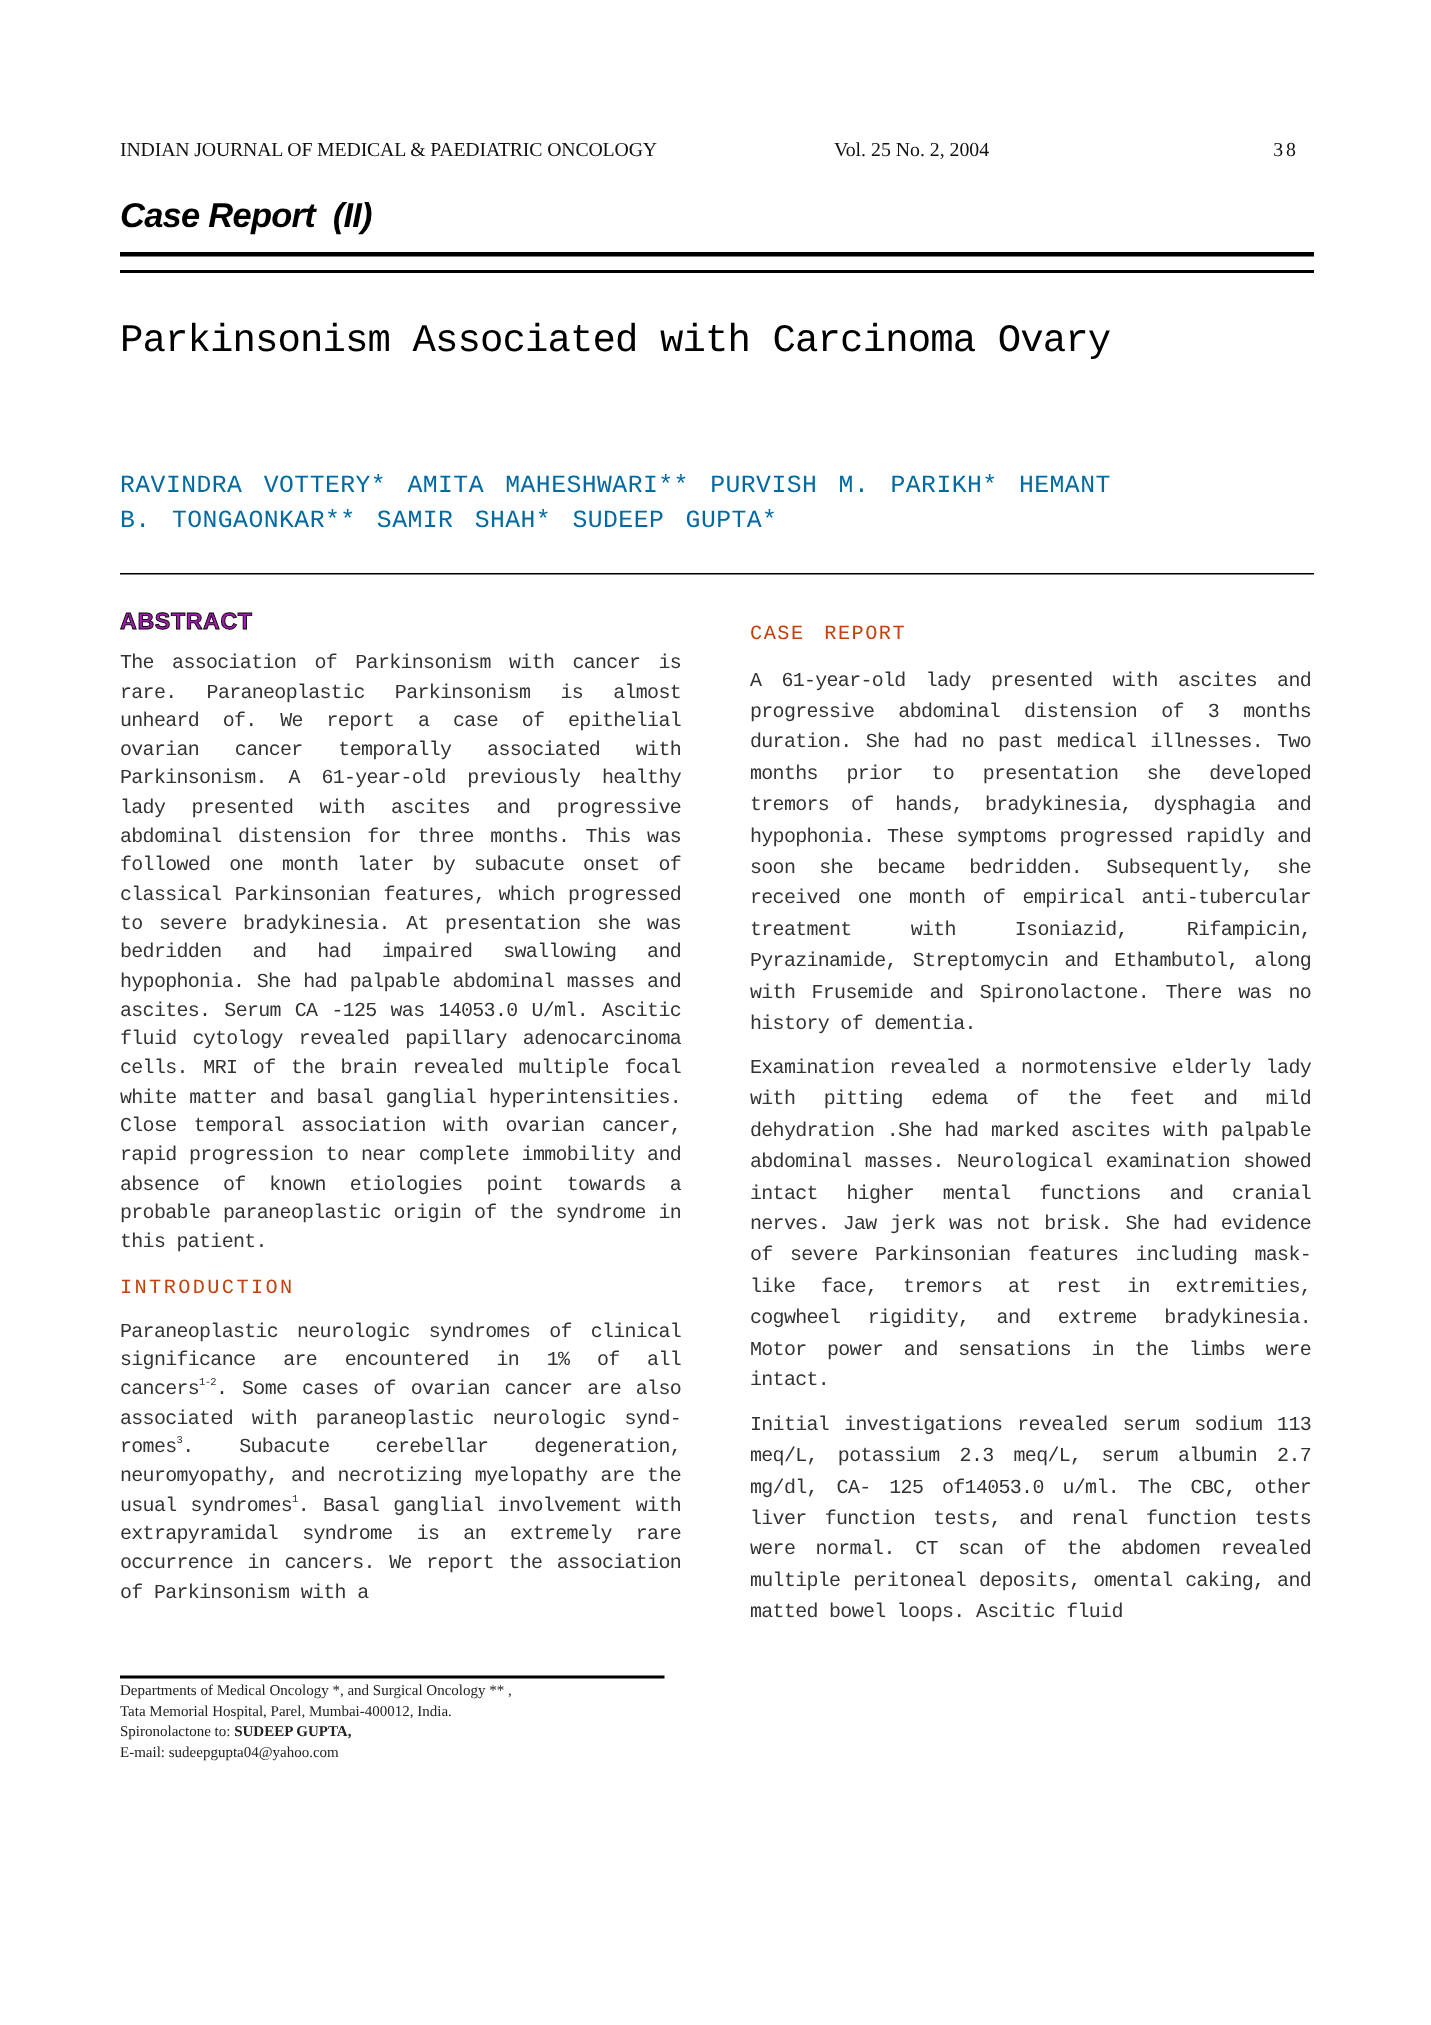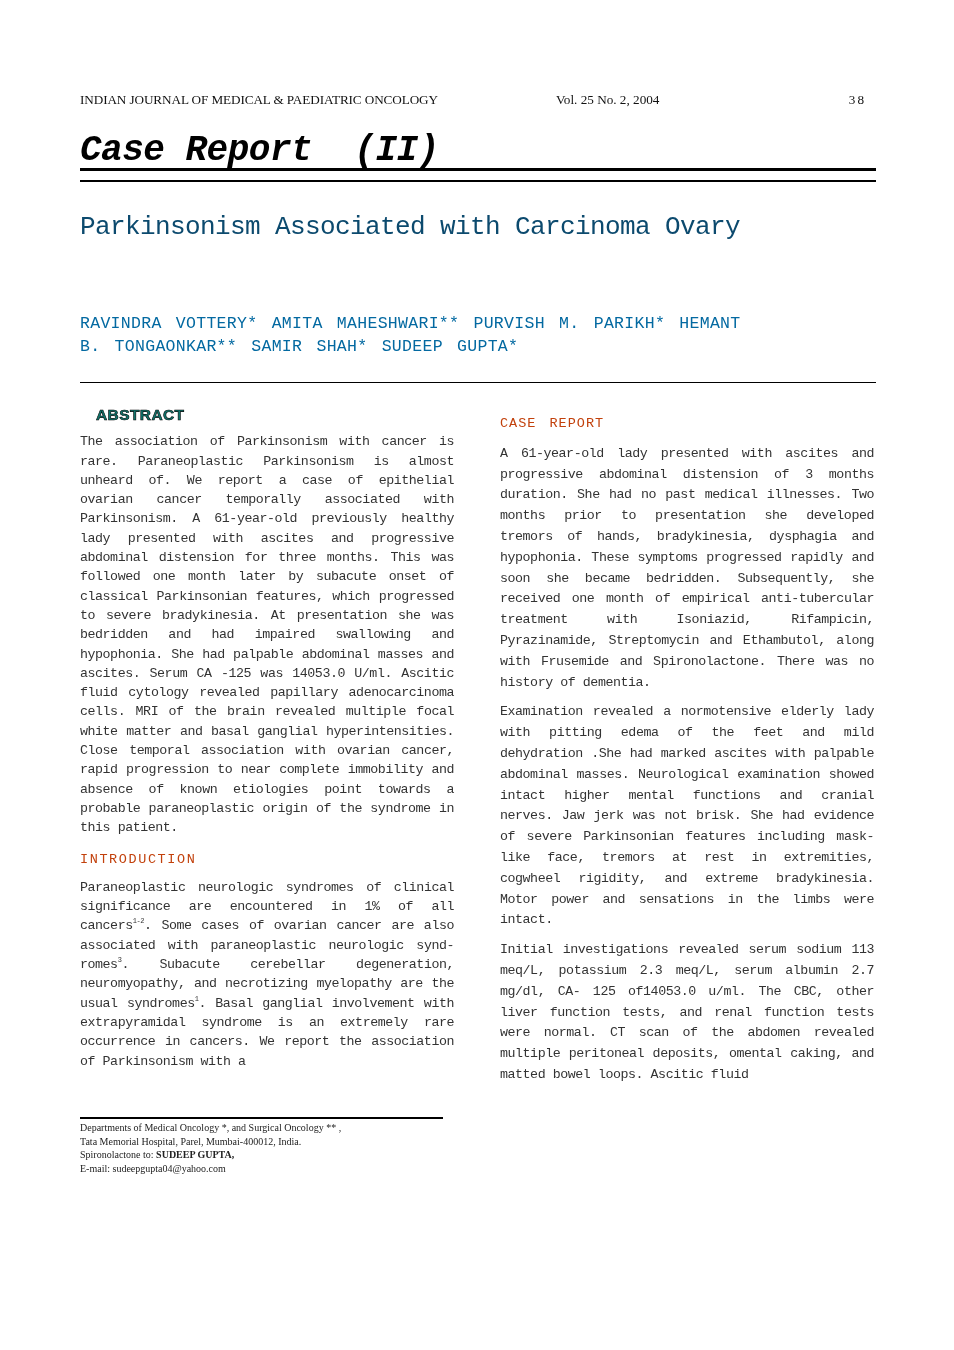--- a/index.html
+++ b/index.html
@@ -3,36 +3,36 @@
 <meta charset="utf-8">
 <style>
   html, body { margin: 0; padding: 0; background: #ffffff; }
   body { width: 954px; height: 1350px; position: relative; overflow: hidden; color: #1a1a1a; }
   .running-head { position: absolute; top: 92px; left: 80px; width: 786px; height: 18px;
     font-family: "Liberation Serif", serif; font-size: 13.2px; color: #111; }
   .running-head .journal { position: absolute; left: 0; top: 0; letter-spacing: -0.1px; }
   .running-head .volume { position: absolute; left: 476px; top: 0; }
   .running-head .page-num { position: absolute; right: 0; top: 0; letter-spacing: 2px; text-align: right; }
   .section-label { position: absolute; top: 130px; left: 80px;
-    font-family: Liberation Mono, monospace; font-size: 36px; font-weight: bold; font-style: italic;
+    font-family: Liberation Sans, sans-serif; font-size: 23px; font-weight: bold; font-style: italic;
     color: #000; letter-spacing: -0.5px; white-space: pre; }
   .rule-thick { position: absolute; left: 80px; width: 796px; height: 3px; background: #000; top: 168px; }
   .rule-thin { position: absolute; left: 80px; width: 796px; height: 2px; background: #000; top: 180px; }
   .title { position: absolute; top: 212px; left: 80px; font-family: "Liberation Mono", monospace;
-    font-size: 26px; color: #0c4a6e; letter-spacing: -0.6px; }
+    font-size: 26px; color: #000000; letter-spacing: -0.6px; }
   .authors { position: absolute; top: 312px; left: 80px; width: 800px; font-family: "Liberation Mono", monospace;
     font-size: 16.5px; line-height: 23px; color: #0369a1; word-spacing: 4px; letter-spacing: 0.3px; }
   .rule-mid { position: absolute; left: 80px; width: 796px; height: 1px; background: #000; top: 382px; }
   .col { position: absolute; width: 374px; font-family: "Liberation Mono", monospace; font-size: 13.3px;
     line-height: 19.3px; color: #333; }
   .col-left { left: 80px; top: 405px; }
   .col-right { left: 500px; top: 405px; line-height: 20.8px; }
   .col p { margin: 0; text-align: justify; text-align-last: left; letter-spacing: -0.45px; }
   .abstract-heading { font-family: "Liberation Sans", sans-serif; font-weight: 900; font-size: 15.5px;
-    color: #0f766e; margin: 0 0 8px 16px; letter-spacing: 0.4px; -webkit-text-stroke: 0.6px #000; }
+    color: #a21caf; margin: 0 0 8px 0; letter-spacing: 0.4px; -webkit-text-stroke: 0.6px #000; }
   .sec-heading { font-family: "Liberation Mono", monospace; font-size: 13.5px; letter-spacing: 1.6px;
     color: #c2410c; margin: 12px 0 9px 0; }
   .col-right .sec-heading { margin: 9px 0 9px 0; letter-spacing: 1px; word-spacing: 4px; }
   .col-right p + p { margin-top: 9px; }
   sup { font-size: 7px; vertical-align: 6px; line-height: 0; }
   .footnote-rule { position: absolute; left: 80px; top: 1117px; width: 363px; height: 2px; background: #000; }
   .footnotes { position: absolute; left: 80px; top: 1121px; font-family: "Liberation Serif", serif;
     font-size: 10px; line-height: 13.5px; color: #222; }
   .footnotes b { font-weight: bold; }
 </style>

